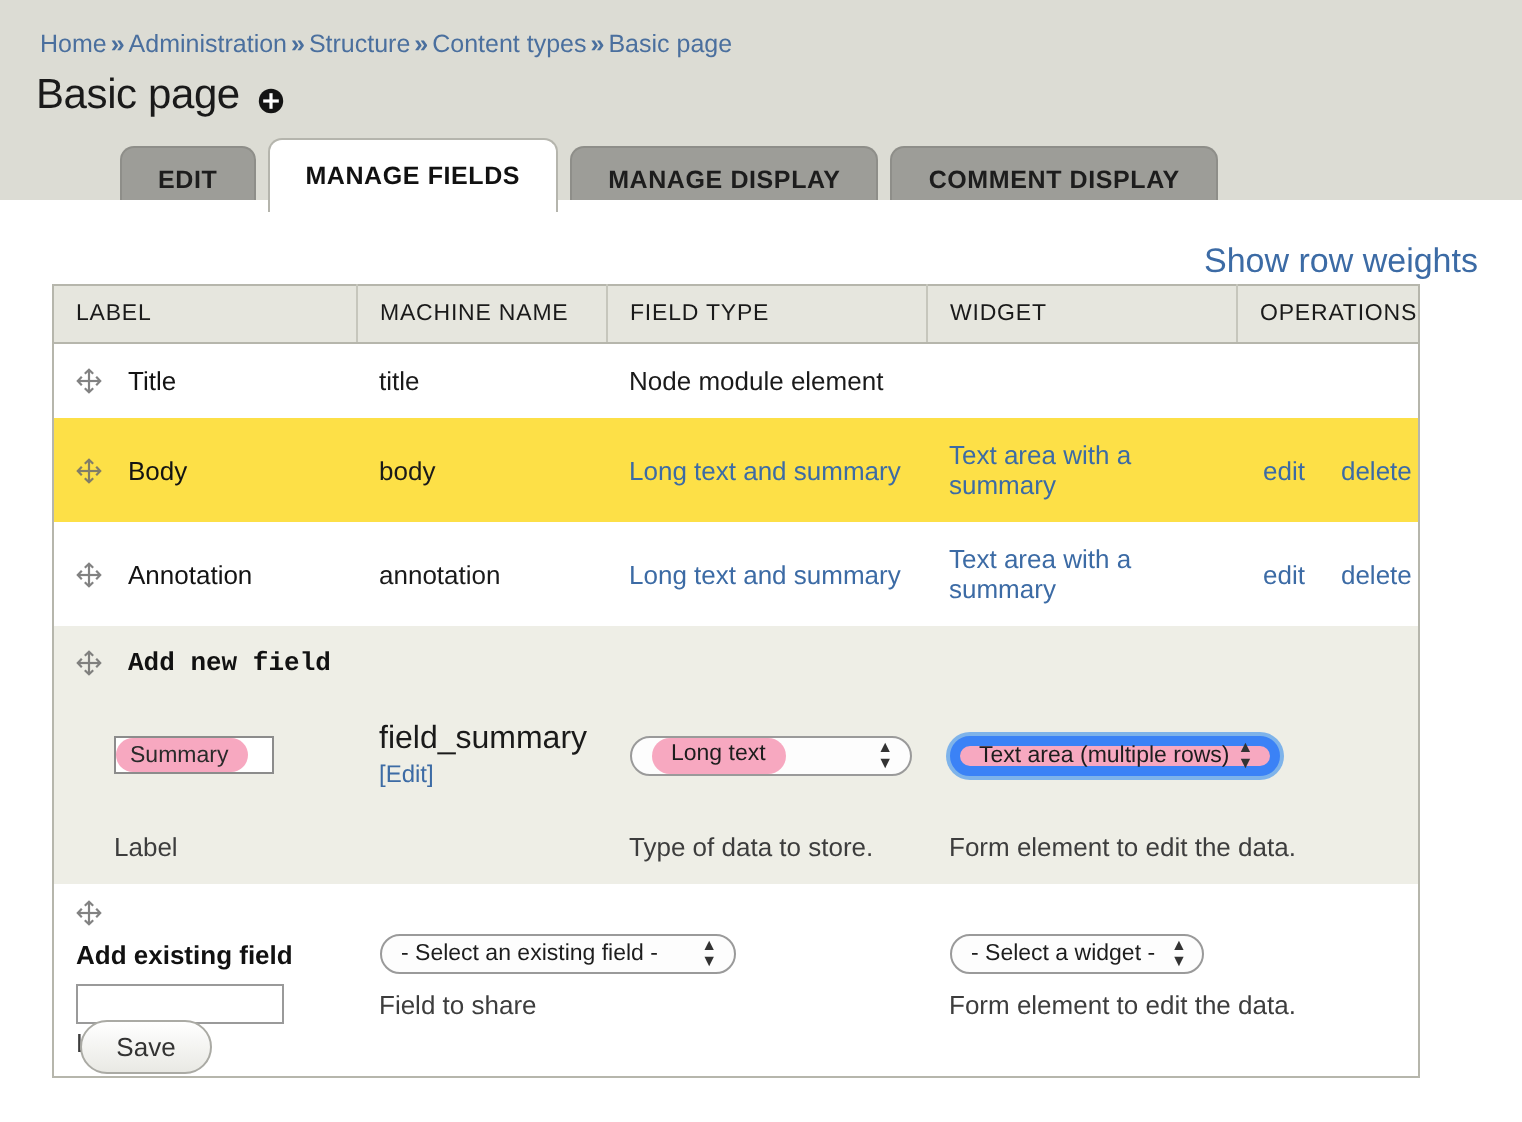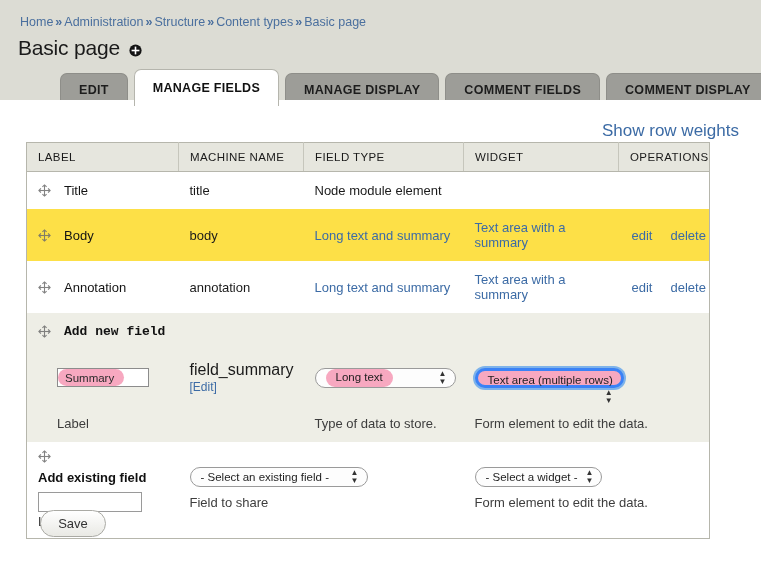--- a/index.html
+++ b/index.html
@@ -179,21 +179,21 @@
   tr.addnew3 td { background:#eeeee6; padding-top:0px; padding-bottom:10px; }
 
   .desc-text {
     font-size:12px;
     color:#3d3d3d;
   }
 
   
   .pill-input {
     position:relative;
-    width:92px; height:19px;
+    width:80px; height:19px;
     border:1px solid #8c8c8c;
     background:#ffffff;
     display:inline-block;
     vertical-align:middle;
   }
   .pill-input .pill {
     position:absolute; left:0; top:0;
     height:17px; width:66px;
     background:#f7a8c0;
     border-radius:9px;
@@ -240,24 +240,23 @@
   }
   .pink-pill-fill {
     background:#f7a8c0;
     border-radius:10px;
     padding:1px 10px 2px 10px;
     display:inline-block;
     line-height:15px;
   }
   .mac-select.focused {
     background:#f7a8c0;
-    border:3px solid #3b82f6;
+    border:5px solid #3b82f6;
     box-shadow:0 0 0 2px #7eb3ea;
     border-radius:11px;
-    flex-direction:column;
   }
   .mac-select.focused .sel-text { padding-right:4px; }
 
   
   .plain-input {
     width:104px; height:20px;
     border:1px solid #9a9a9a;
     background:#ffffff;
     display:inline-block;
     vertical-align:middle;
@@ -300,21 +299,20 @@
         <rect x="5.7" y="2.6" width="1.6" height="7.8" fill="#ffffff"></rect>
         <rect x="2.6" y="5.7" width="7.8" height="1.6" fill="#ffffff"></rect>
       </svg>
     </span>
   </div>
 
   <div id="tabs">
     <div class="tab">EDIT</div>
     <div class="tab active">MANAGE FIELDS</div>
     <div class="tab">MANAGE DISPLAY</div>
-    <div class="tab">COMMENT FIELDS</div>
     <div class="tab">COMMENT DISPLAY</div>
   </div>
 
   <div id="content">
 
     <a id="show-row-weights">Show row weights</a>
 
     <table id="fields-table">
       <colgroup>
         <col class="col-label">

